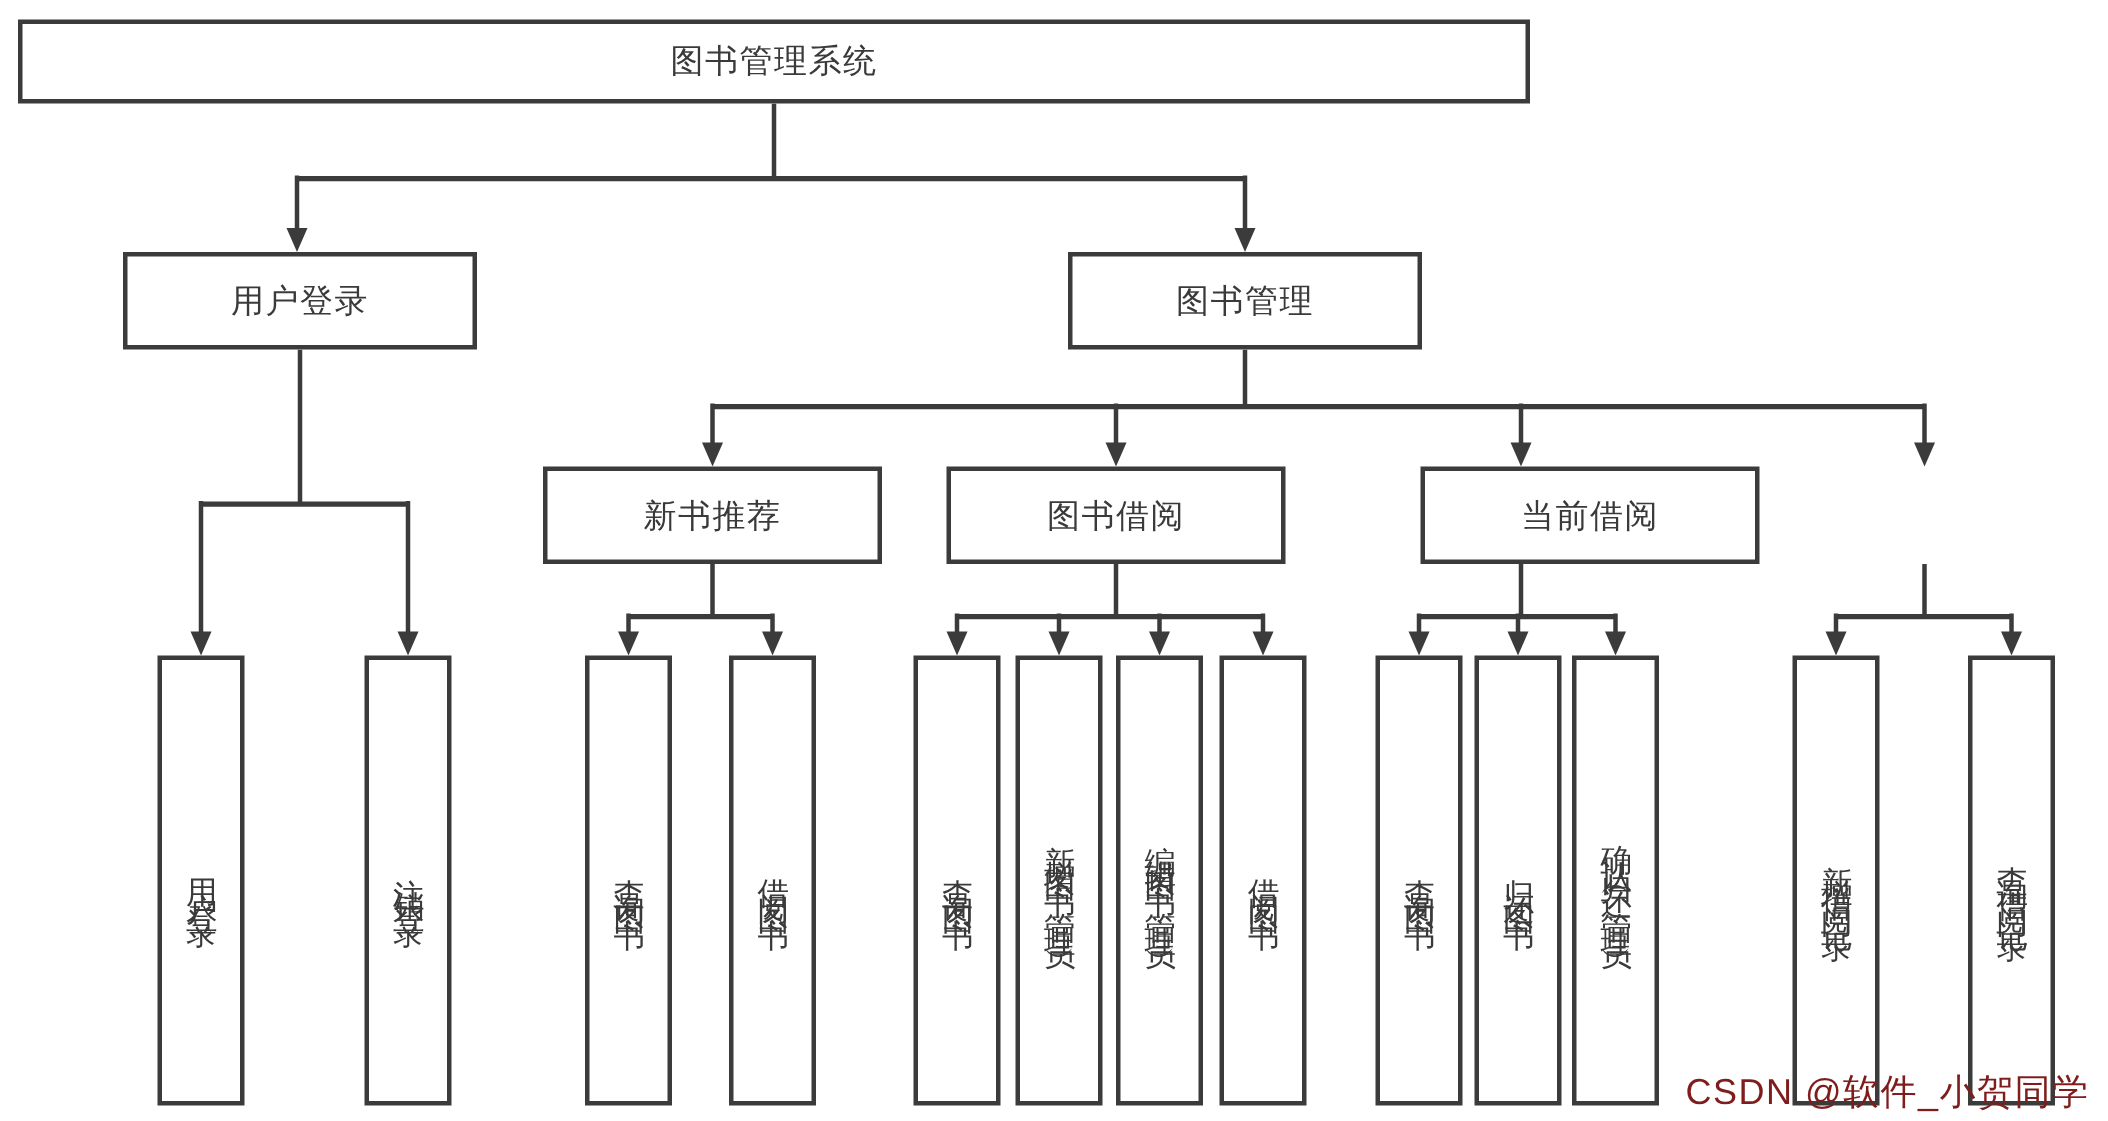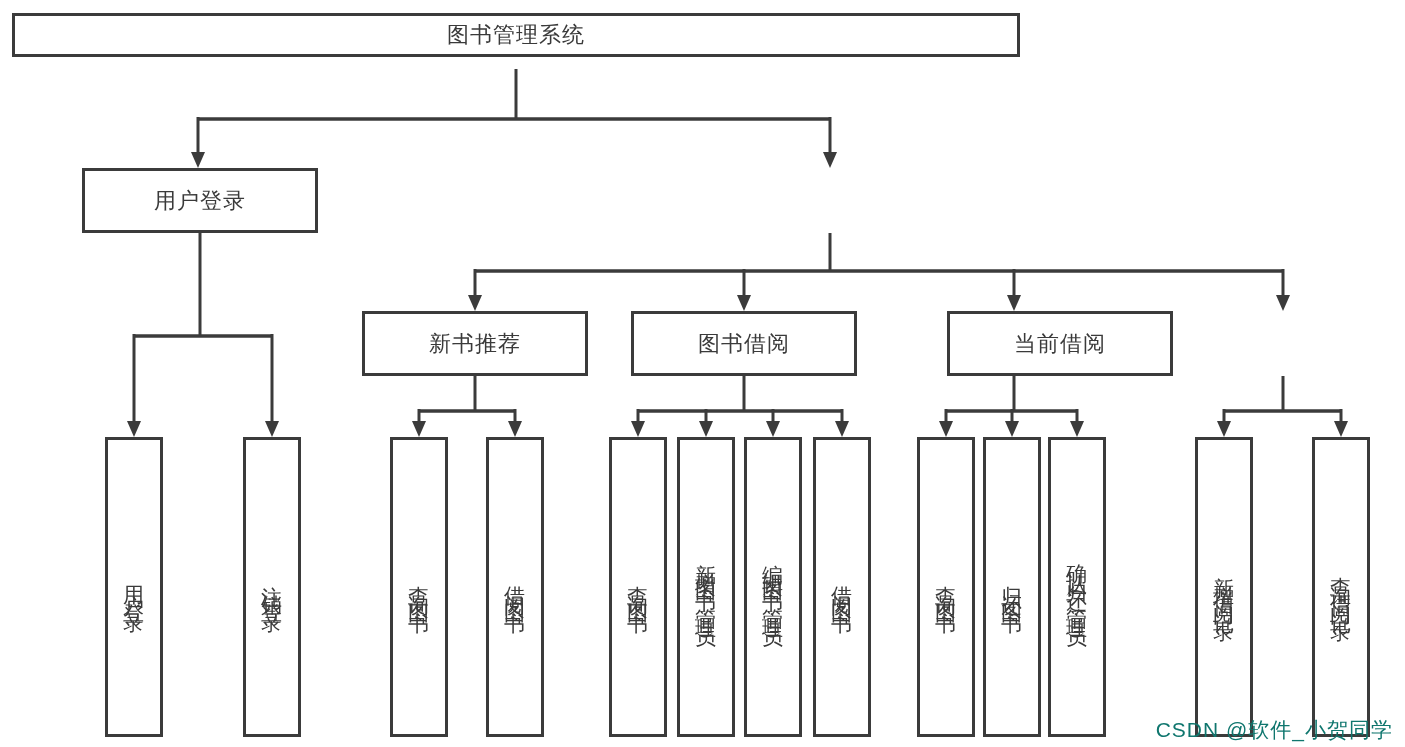--- a/index.html
+++ b/index.html
@@ -13,21 +13,21 @@
     border:3px solid #3b3b3b;display:flex;align-items:center;justify-content:center;
     text-align:center;
   }
   .h-box{font-size:22px;letter-spacing:1px;}
   .v-box{
     writing-mode:vertical-rl;text-orientation:mixed;
     font-size:21px;letter-spacing:9px;line-height:1;
   }
   .watermark{
     position:absolute;right:12px;bottom:3px;
-    font-size:21px;color:#0f766e;letter-spacing:1px;
+    font-size:24px;color:#7f1d1d;letter-spacing:1px;
     pointer-events:none;white-space:nowrap;
   }
 </style>
 </head>
 <body>
 
 <div class="stage">
 
   <svg class="connectors" viewBox="0 0 1405 747" xmlns="http://www.w3.org/2000/svg">
     <g stroke="#3b3b3b" stroke-width="3" fill="#3b3b3b">
@@ -100,23 +100,24 @@
         <line x1="1283" y1="376" x2="1283" y2="412"></line>
         <line x1="1224" y1="411" x2="1341" y2="411" stroke-width="3.5"></line>
         <line x1="1224" y1="409" x2="1224" y2="425"></line>
         <polygon points="1217,421 1231,421 1224,437" stroke="none"></polygon>
         <line x1="1341" y1="409" x2="1341" y2="425"></line>
         <polygon points="1334,421 1348,421 1341,437" stroke="none"></polygon>
       </g>
     </g>
   </svg>
 
-  <div class="box h-box" style="left:12px;top:13px;width:1008px;height:44px;">图书管理系统</div>
+  <div class="box h-box" style="left:12px;top:13px;width:1008px;height:56px;">图书管理系统</div>
 
   <div class="box h-box" style="left:82px;top:168px;width:236px;height:65px;">用户登录</div>
+  <div class="box h-box" style="left:712px;top:168px;width:236px;height:65px;">图书管理</div>
 
   <div class="box h-box" style="left:631px;top:311px;width:226px;height:65px;">图书借阅</div>
   <div class="box h-box" style="left:362px;top:311px;width:226px;height:65px;">新书推荐</div>
   <div class="box h-box" style="left:947px;top:311px;width:226px;height:65px;">当前借阅</div>
 
   <div class="box v-box" style="left:105px;top:437px;width:58px;height:300px;">用户登录</div>
   <div class="box v-box" style="left:243px;top:437px;width:58px;height:300px;">注销登录</div>
 
   <div class="box v-box" style="left:390px;top:437px;width:58px;height:300px;">查询图书</div>
   <div class="box v-box" style="left:486px;top:437px;width:58px;height:300px;">借阅图书</div>

